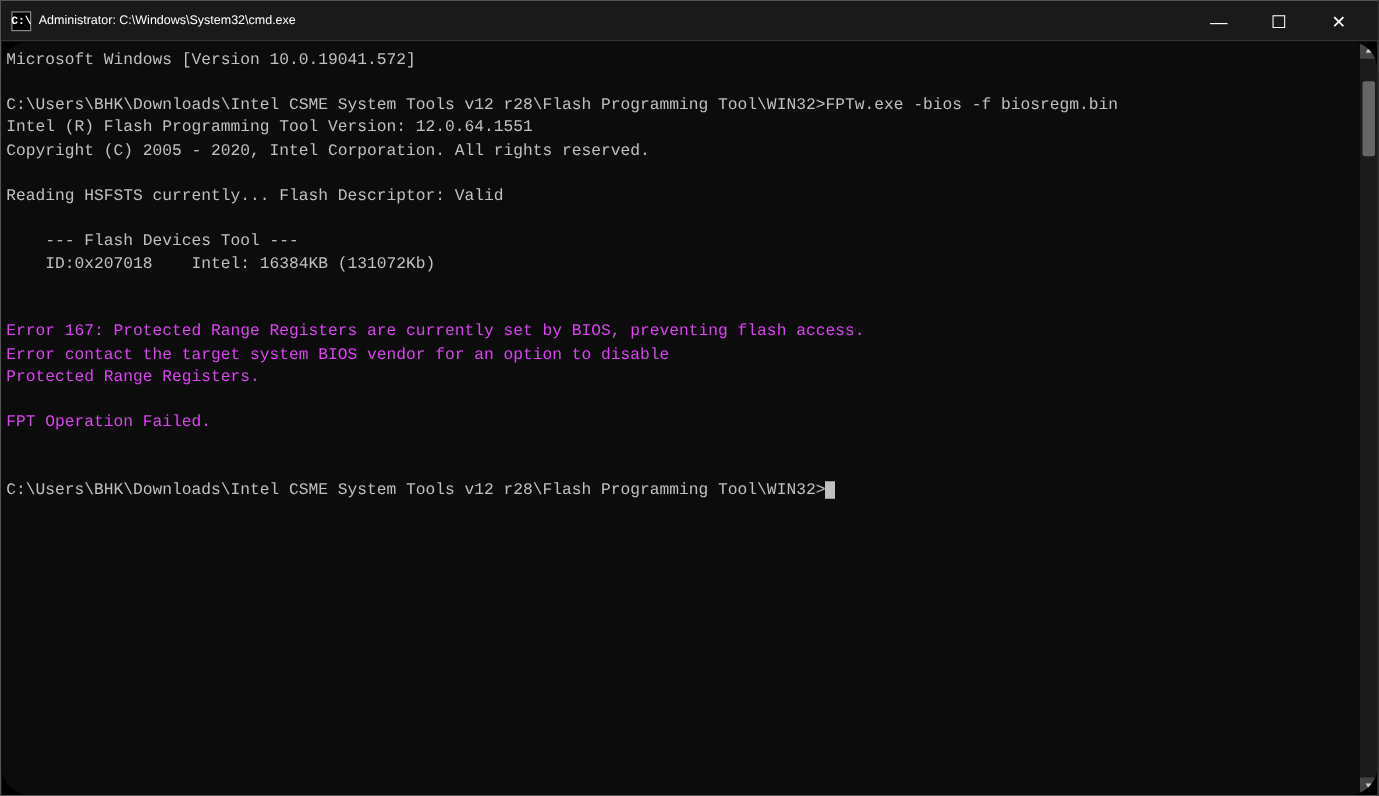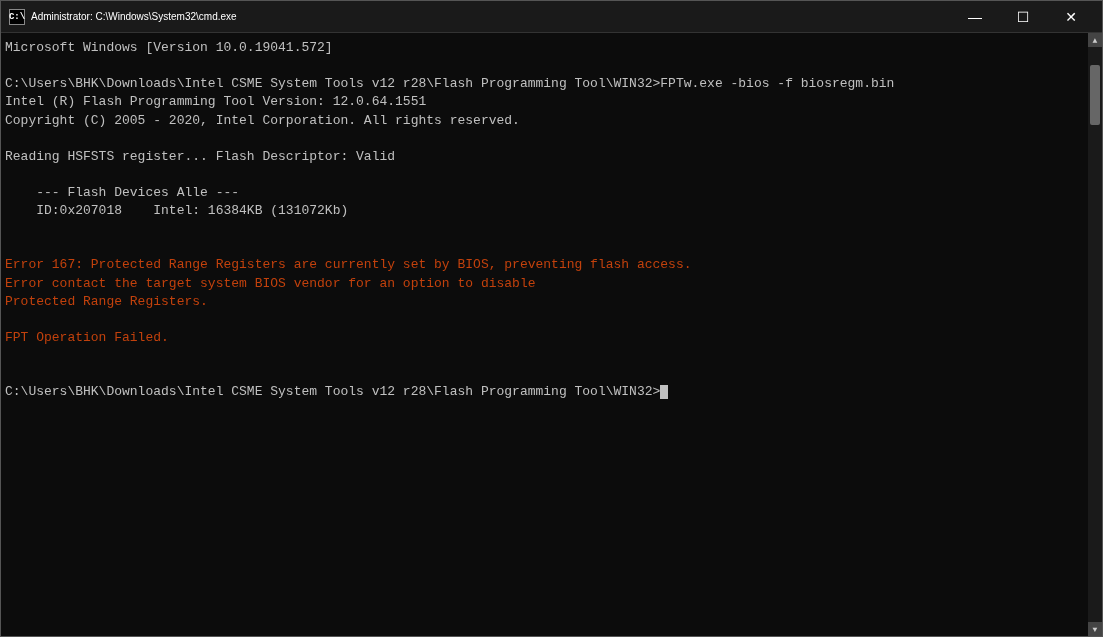--- a/index.html
+++ b/index.html
@@ -84,20 +84,21 @@
       display: flex;
       align-items: center;
       justify-content: center;
       font-family: 'Segoe UI', sans-serif;
     }
 
     .content-area {
       display: flex;
       flex: 1;
       overflow: hidden;
+      border-radius: 23px;
     }
 
     .terminal {
       flex: 1;
       background: #0c0c0c;
       padding: 6px 4px;
       overflow: hidden;
       position: relative;
     }
 
@@ -132,21 +133,21 @@
 
     .terminal-line {
       color: #c0c0c0;
       font-size: 13px;
       line-height: 1.4;
       white-space: pre;
       display: block;
     }
 
     .terminal-line.error {
-      color: #c2410c;
+      color: #d946ef;
     }
 
     .terminal-line.empty {
       height: 18px;
       display: block;
     }
 
     .cursor {
       display: inline-block;
       width: 8px;
@@ -176,23 +177,23 @@
 
   <div class="content-area">
 
     <div class="terminal" id="terminal-output">
     <span class="terminal-line">Microsoft Windows [Version 10.0.19041.572]</span>
         <span class="terminal-line empty"></span>
         <span class="terminal-line">C:\Users\BHK\Downloads\Intel CSME System Tools v12 r28\Flash Programming Tool\WIN32&gt;FPTw.exe -bios -f biosregm.bin</span>
         <span class="terminal-line">Intel (R) Flash Programming Tool Version: 12.0.64.1551</span>
         <span class="terminal-line">Copyright (C) 2005 - 2020, Intel Corporation. All rights reserved.</span>
         <span class="terminal-line empty"></span>
-        <span class="terminal-line">Reading HSFSTS register... Flash Descriptor: Valid</span>
-        <span class="terminal-line empty"></span>
-        <span class="terminal-line">    --- Flash Devices Alle ---</span>
+        <span class="terminal-line">Reading HSFSTS currently... Flash Descriptor: Valid</span>
+        <span class="terminal-line empty"></span>
+        <span class="terminal-line">    --- Flash Devices Tool ---</span>
         <span class="terminal-line">    ID:0x207018    Intel: 16384KB (131072Kb)</span>
         <span class="terminal-line empty"></span>
         <span class="terminal-line empty"></span>
         <span class="terminal-line error">Error 167: Protected Range Registers are currently set by BIOS, preventing flash access.</span>
         <span class="terminal-line error">Error contact the target system BIOS vendor for an option to disable</span>
         <span class="terminal-line error">Protected Range Registers.</span>
         <span class="terminal-line empty"></span>
         <span class="terminal-line error">FPT Operation Failed.</span>
         <span class="terminal-line empty"></span>
         <span class="terminal-line empty"></span>

